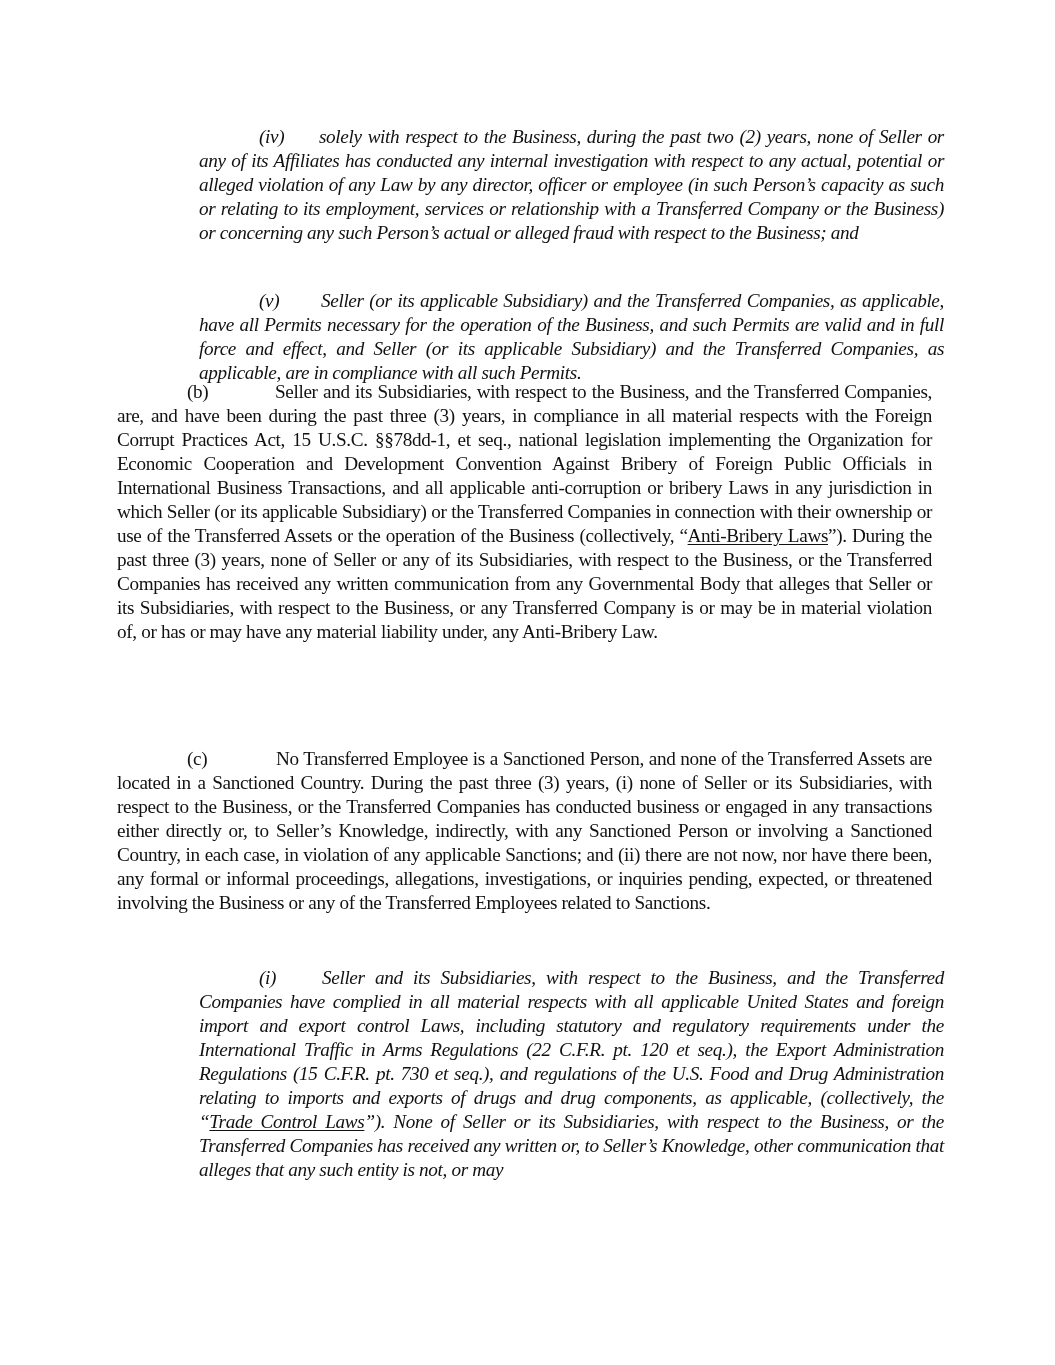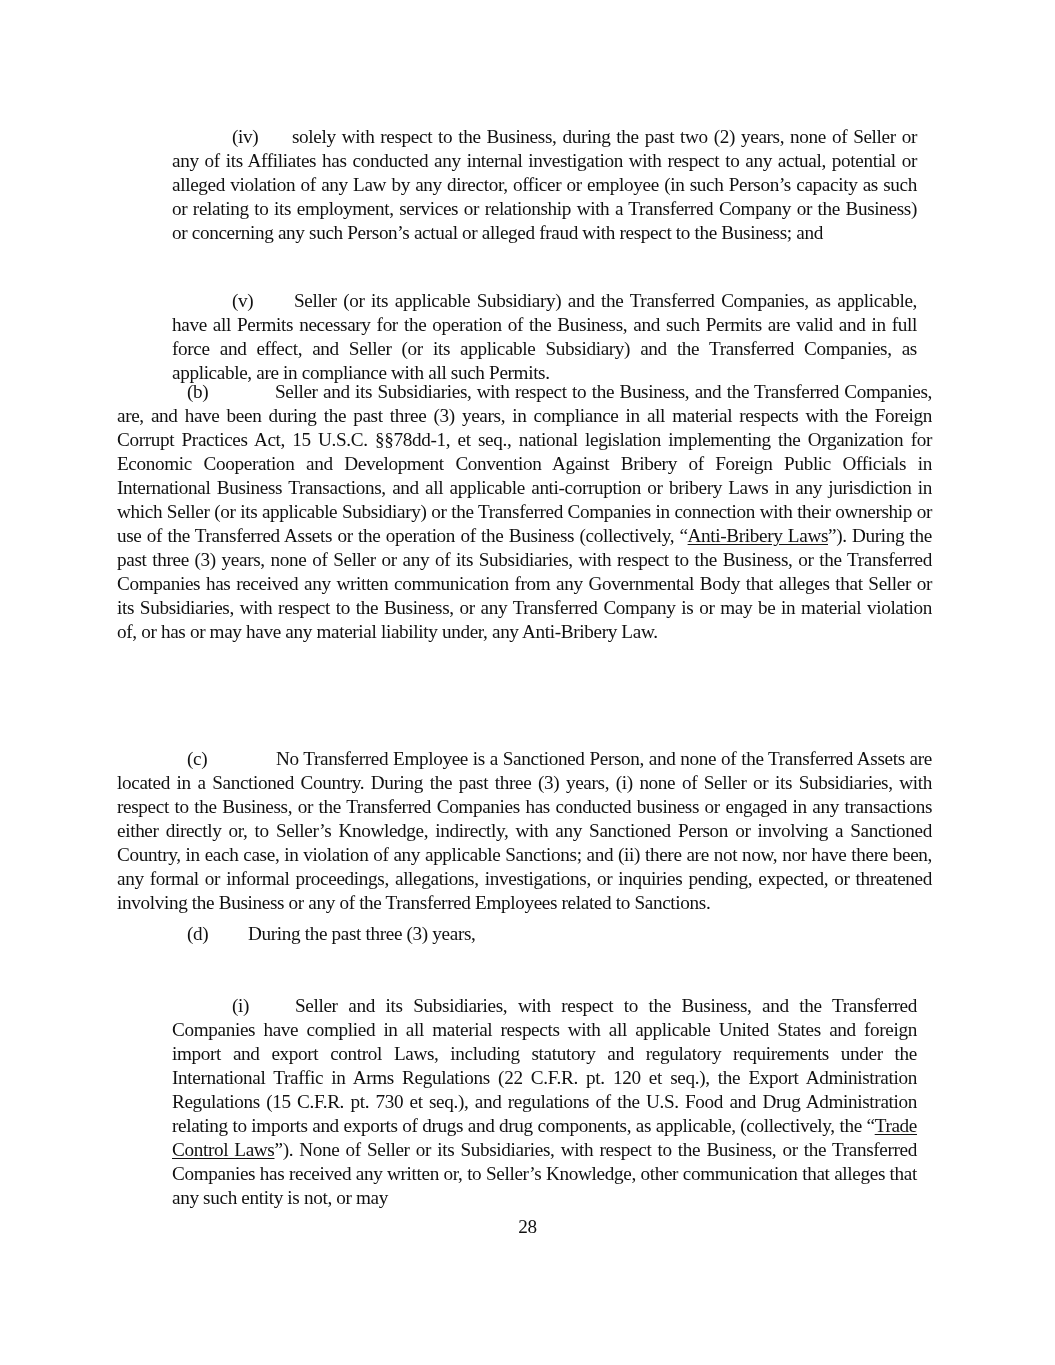--- a/index.html
+++ b/index.html
@@ -5,21 +5,21 @@
   html, body { margin: 0; padding: 0; background: #ffffff; }
   body { width: 1055px; height: 1365px; position: relative; overflow: hidden; }
   .page {
     position: absolute; left: 0; top: 0; width: 1055px; height: 1365px;
     font-family: "Liberation Serif", serif; color: #111; font-size: 19.2px;
     letter-spacing: -0.35px;
   }
   .para {
     position: absolute; text-align: justify; line-height: 24px; margin: 0;
   }
-  .para.l2 { left: 172px; width: 745px; }
+  .para.l2 { left: 199px; width: 745px; font-style: italic; }
   .para.l1 { left: 117px; width: 815px; }
   .u { text-decoration: underline; text-underline-offset: 2px; }
   .pagenum { position: absolute; left: 0; width: 1055px; top: 1215px; text-align: center; line-height: 24px; }
 </style>
 </head>
 <body>
 
 <div class="page">
 
   <p class="para l2" style="top:125px;">
@@ -31,22 +31,18 @@
   </p>
 
   <p class="para l1" style="top:380px;">
     <span style="display:inline-block;width:88px;margin-left:70px;">(b)</span><span>Seller and its Subsidiaries, with respect to the Business, and the Transferred Companies, are, and have been during the past three (3) years, in compliance in all material respects with the Foreign Corrupt Practices Act, 15 U.S.C. §§78dd-1, et seq., national legislation implementing the Organization for Economic Cooperation and Development Convention Against Bribery of Foreign Public Officials in International Business Transactions, and all applicable anti-corruption or bribery Laws in any jurisdiction in which Seller (or its applicable Subsidiary) or the Transferred Companies in connection with their ownership or use of the Transferred Assets or the operation of the Business (collectively, “</span><span class="u">Anti-Bribery Laws</span><span>”). During the past three (3) years, none of Seller or any of its Subsidiaries, with respect to the Business, or the Transferred Companies has received any written communication from any Governmental Body that alleges that Seller or its Subsidiaries, with respect to the Business, or any Transferred Company is or may be in material violation of, or has or may have any material liability under, any Anti-Bribery Law.</span>
   </p>
 
   <p class="para l1" style="top:747px;">
     <span style="display:inline-block;width:89px;margin-left:70px;">(c)</span><span>No Transferred Employee is a Sanctioned Person, and none of the Transferred Assets are located in a Sanctioned Country. During the past three (3) years, (i) none of Seller or its Subsidiaries, with respect to the Business, or the Transferred Companies has conducted business or engaged in any transactions either directly or, to Seller’s Knowledge, indirectly, with any Sanctioned Person or involving a Sanctioned Country, in each case, in violation of any applicable Sanctions; and (ii) there are not now, nor have there been, any formal or informal proceedings, allegations, investigations, or inquiries pending, expected, or threatened involving the Business or any of the Transferred Employees related to Sanctions.</span>
   </p>
 
-  <p class="para l1" style="top:922px;">
-    <span style="display:inline-block;width:61px;margin-left:70px;">(d)</span><span>During the past three (3) years,</span>
-  </p>
 
-  <p class="para l2" style="top:966px;margin-top:28px;">
+  <p class="para l2" style="top:966px;">
     <span style="display:inline-block;width:63px;margin-left:60px;">(i)</span><span>Seller and its Subsidiaries, with respect to the Business, and the Transferred Companies have complied in all material respects with all applicable United States and foreign import and export control Laws, including statutory and regulatory requirements under the International Traffic in Arms Regulations (22 C.F.R. pt. 120 et seq.), the Export Administration Regulations (15 C.F.R. pt. 730 et seq.), and regulations of the U.S. Food and Drug Administration relating to imports and exports of drugs and drug components, as applicable, (collectively, the “</span><span class="u">Trade Control Laws</span><span>”). None of Seller or its Subsidiaries, with respect to the Business, or the Transferred Companies has received any written or, to Seller’s Knowledge, other communication that alleges that any such entity is not, or may</span>
   </p>
 
-  <div class="pagenum">28</div>
 </div>
 
 </body></html>

